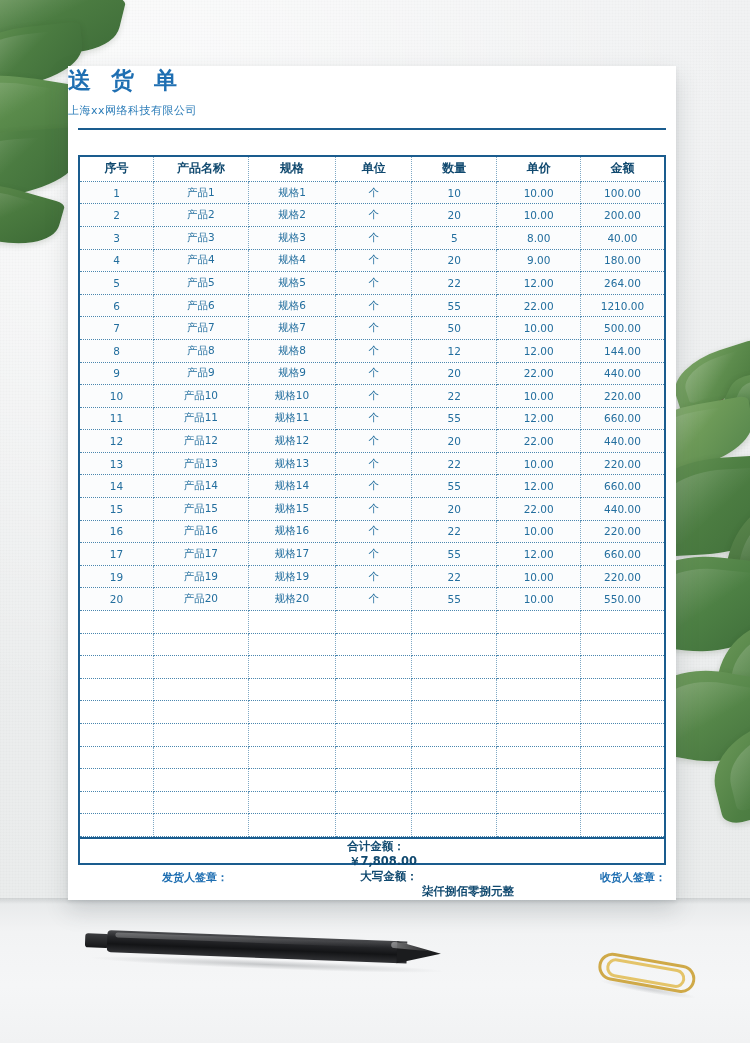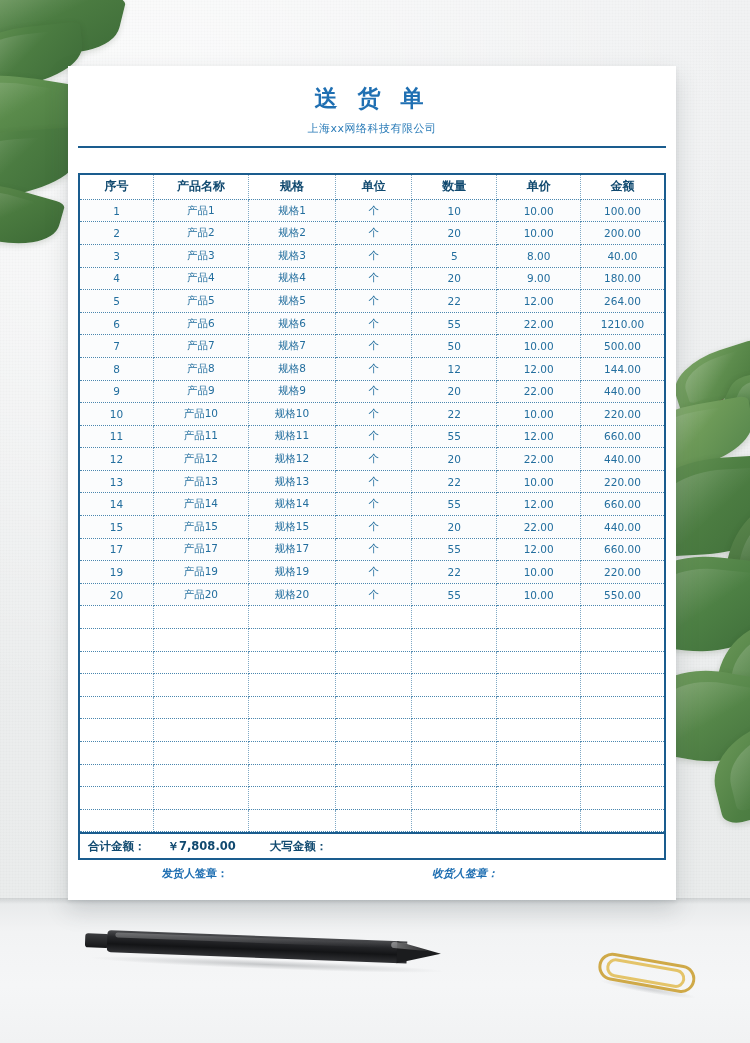--- a/index.html
+++ b/index.html
@@ -108,22 +108,21 @@
   #paper {
     position: absolute;
     left: 68px; top: 66px;
     width: 608px; height: 834px;
     background: #ffffff;
     box-shadow: 0 10px 22px rgba(60,70,80,.18), 0 2px 4px rgba(60,70,80,.10);
   }
 
   
   .doc-head {
-    text-align: center;
-    padding-top: 18px;
+    text-align: left;
   }
   .doc-title {
     color: #1f6fb2;
     font-size: 23px;
     font-weight: bold;
     letter-spacing: 6px;
     line-height: 1.25;
     margin: 0;
     font-family: "DejaVu Sans", "Liberation Sans", sans-serif;
   }
@@ -201,39 +200,40 @@
     display: flex;
     align-items: center;
     height: 24px;
     border: 2px solid #1a5c8e;
     border-top: none;
     background: #ffffff;
     color: #10496f;
     font-size: 11.5px;
     font-weight: bold;
     font-family: "DejaVu Sans", "Liberation Sans", sans-serif;
+    flex-direction: column;
   }
   .totals .t-label   { padding-left: 8px; }
   .totals .t-value   { padding-left: 22px; color: #10496f; }
   .totals .t-label2  { padding-left: 34px; }
   .totals .t-upper   { margin-left: auto; padding-right: 150px; }
 
   
   .sign-row {
     display: flex;
     align-items: center;
     height: 26px;
     margin: 0 10px;
     color: #1f6fb2;
     font-size: 11px;
     font-weight: bold;
     font-family: "DejaVu Sans", "Liberation Sans", sans-serif;
   }
   .sign-left  { width: 50%; text-align: center; padding-right: 60px; box-sizing: border-box; }
-  .sign-right { width: 50%; text-align: left; padding-left: 60px; box-sizing: border-box; font-style: italic; }
+  .sign-right { width: 50%; text-align: right; padding-left: 60px; box-sizing: border-box; }
 
   
   #pen {
     position: absolute;
     left: 85px; top: 933px;
     width: 356px; height: 28px;
     transform: rotate(2.2deg);
   }
   #pen .barrel {
     position: absolute; left: 22px; top: 3px;
@@ -497,20 +497,29 @@
               <tr class="filled">
                 <td class="col-index">15</td>
                 <td class="col-name">产品15</td>
                 <td class="col-spec">规格15</td>
                 <td class="col-unit">个</td>
                 <td class="col-qty">20</td>
                 <td class="col-price">22.00</td>
                 <td class="col-amount">440.00</td>
               </tr>
               <tr class="filled">
+                <td class="col-index">16</td>
+                <td class="col-name">产品16</td>
+                <td class="col-spec">规格16</td>
+                <td class="col-unit">个</td>
+                <td class="col-qty">22</td>
+                <td class="col-price">10.00</td>
+                <td class="col-amount">220.00</td>
+              </tr>
+              <tr class="filled">
                 <td class="col-index">17</td>
                 <td class="col-name">产品17</td>
                 <td class="col-spec">规格17</td>
                 <td class="col-unit">个</td>
                 <td class="col-qty">55</td>
                 <td class="col-price">12.00</td>
                 <td class="col-amount">660.00</td>
               </tr>
               <tr class="filled">
                 <td class="col-index">19</td>
@@ -621,20 +630,21 @@
                 <td class="col-amount">&nbsp;</td>
               </tr>
             </tbody>
         </table>
       </div>
 
       <div class="totals">
         <span class="t-label">合计金额：</span>
         <span class="t-value">￥7,808.00</span>
         <span class="t-label2">大写金额：</span>
+        <span class="t-upper">柒仟捌佰零捌元整</span>
       </div>
     </div>
 
     <div class="sign-row">
       <div class="sign-left">发货人签章：</div>
       <div class="sign-right">收货人签章：</div>
     </div>
 
   </div>
 

